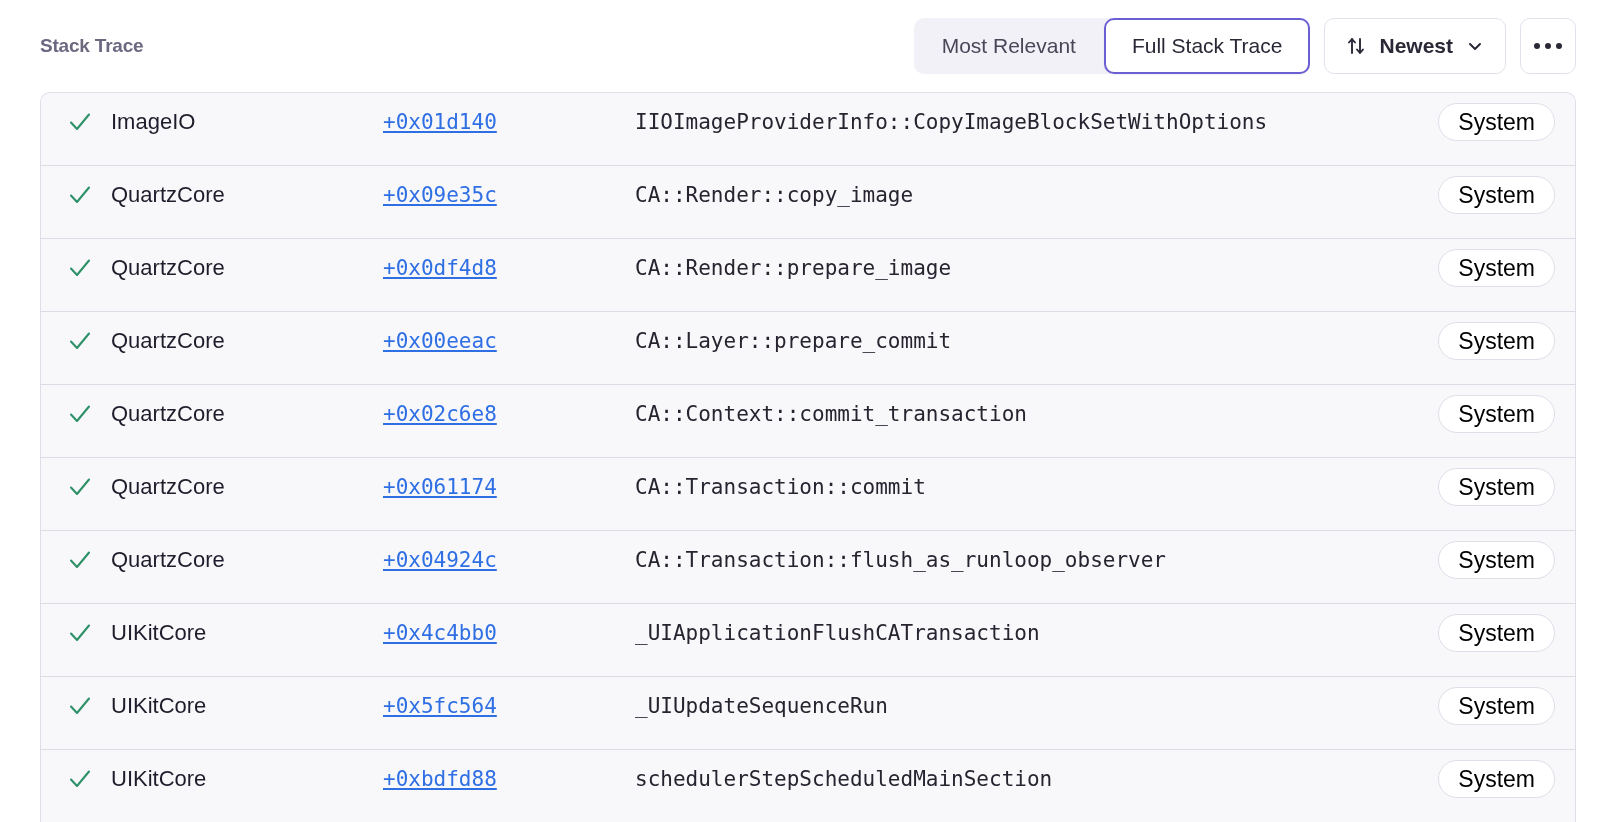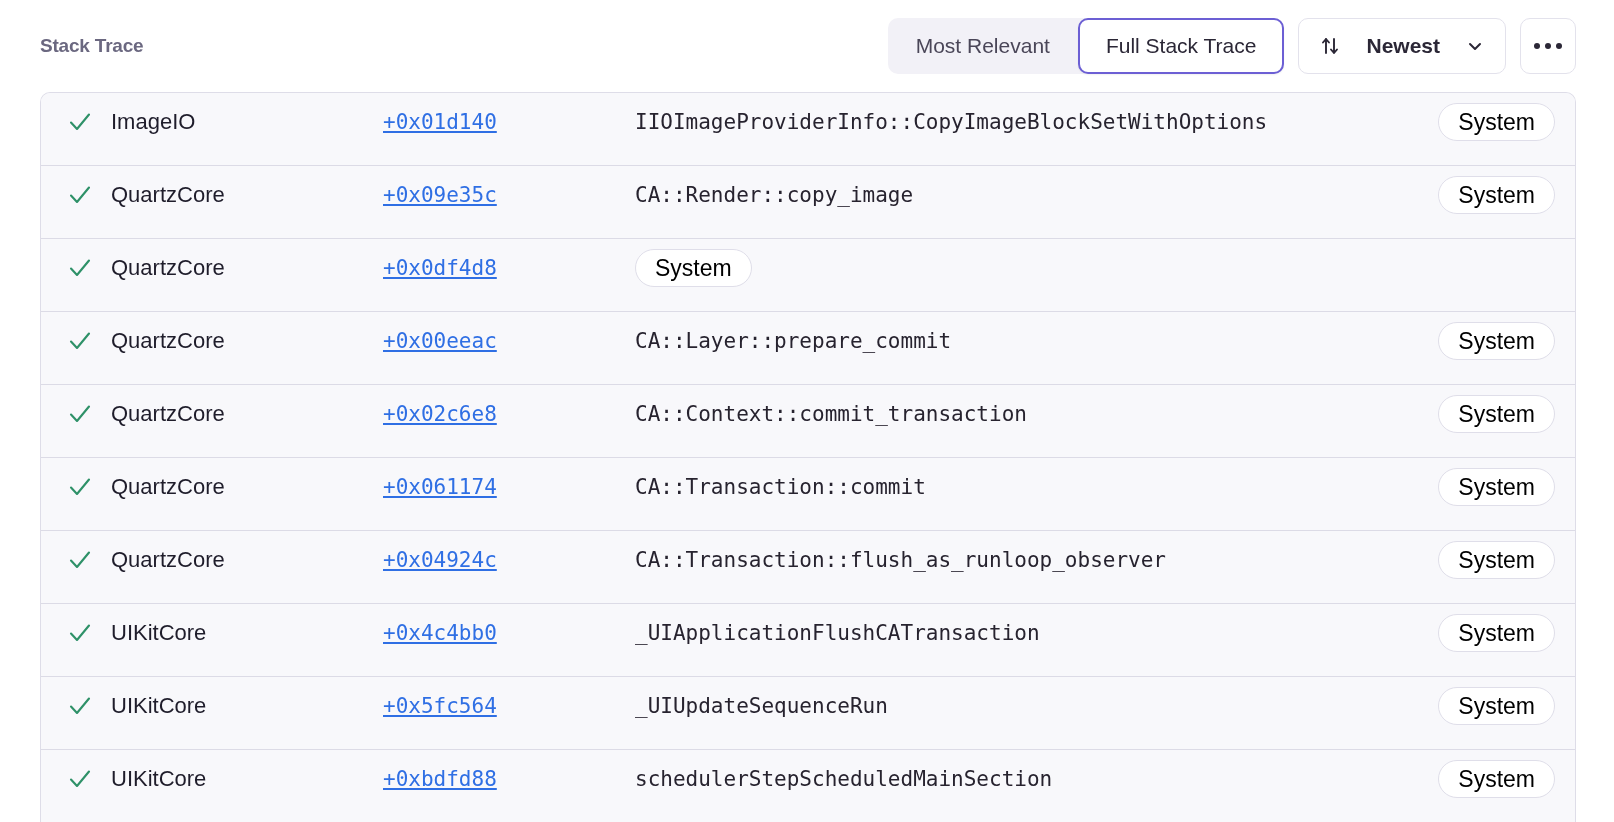--- a/index.html
+++ b/index.html
@@ -74,21 +74,21 @@
     border: 2px solid #6c5fd4;
     font-weight: normal;
     color: #2b2736;
     box-shadow: 0 1px 2px rgba(20,18,40,0.06);
   }
 
   
   .sort-button {
     display: flex;
     align-items: center;
-    gap: 25px;
+    gap: 12px;
     height: 56px;
     padding: 0 20px;
     background: #ffffff;
     border: 1.6px solid #e3e2ec;
     border-radius: 10px;
     cursor: pointer;
     font-size: 21px;
     font-weight: bold;
     color: #2b2736;
     white-space: nowrap;
@@ -262,20 +262,21 @@
         </div>
       </div>
       <div class="frame-row">
         <div class="col-check">
           <svg width="26" height="26" viewBox="0 0 26 26" fill="none">
             <path d="M4 13.5L10 20L22 5.5" stroke="currentColor" stroke-width="2.1" stroke-linecap="round" stroke-linejoin="round"></path>
           </svg>
         </div>
         <div class="col-binary">QuartzCore</div>
         <div class="col-address">+0x0df4d8</div>
+        <div class="col-symbol">CA::Render::prepare_image</div>
         <div class="col-tag">
           <span class="tag-badge">System</span>
         </div>
       </div>
       <div class="frame-row">
         <div class="col-check">
           <svg width="26" height="26" viewBox="0 0 26 26" fill="none">
             <path d="M4 13.5L10 20L22 5.5" stroke="currentColor" stroke-width="2.1" stroke-linecap="round" stroke-linejoin="round"></path>
           </svg>
         </div>

